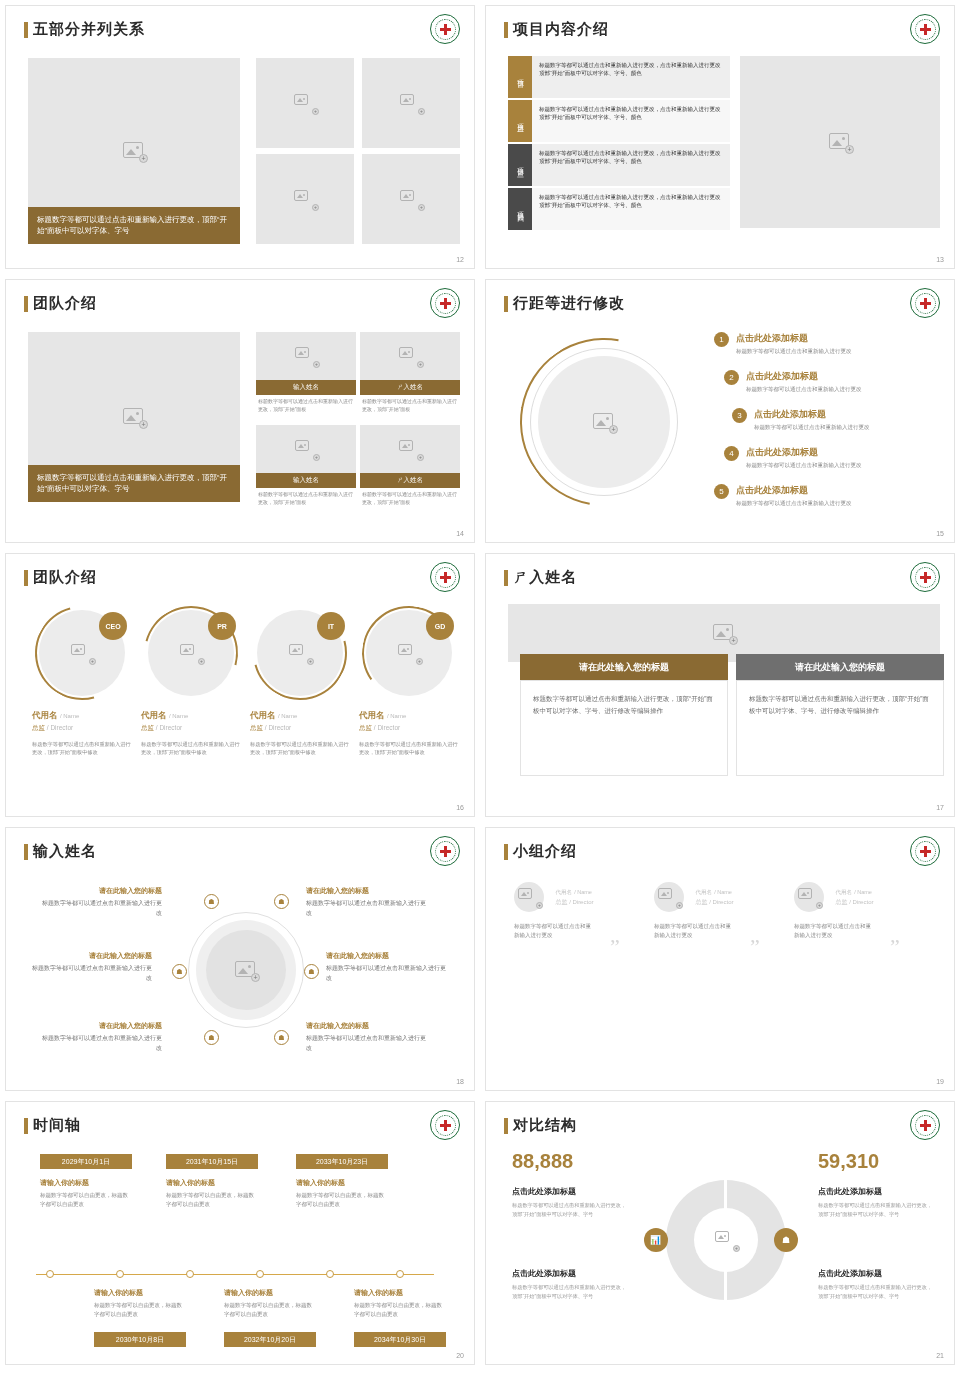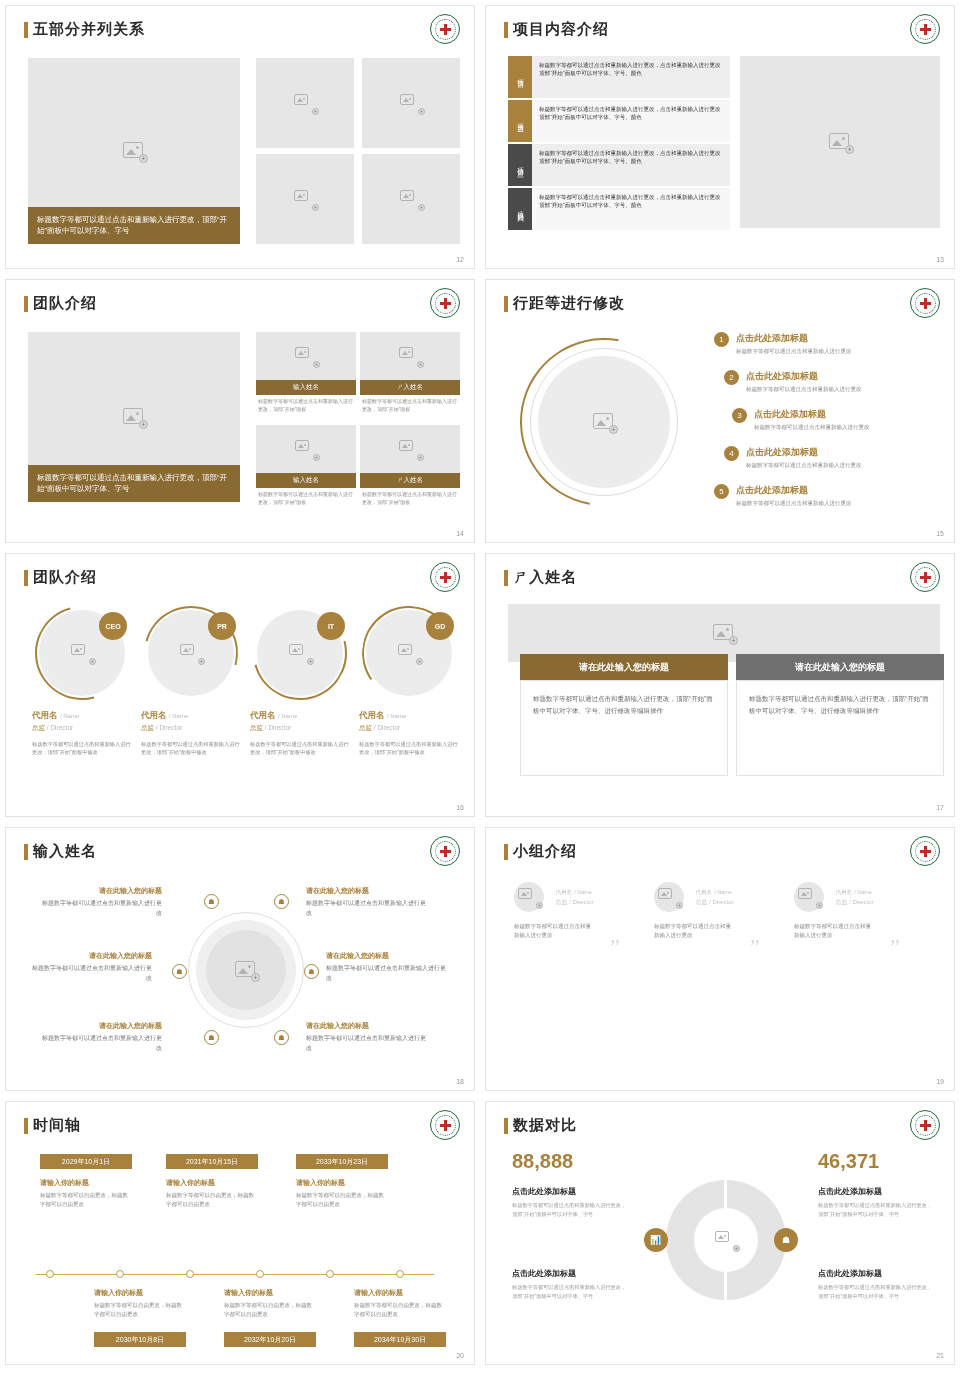--- a/index.html
+++ b/index.html
@@ -687,42 +687,42 @@
     </div>
 
     <div class="s20-date" style="left:88px; top:230px;">2030年10月8日</div>
     <div class="s20-date" style="left:218px; top:230px;">2032年10月20日</div>
     <div class="s20-date" style="left:348px; top:230px;">2034年10月30日</div>
 
     <div class="pagenum">20</div>
   </div>
 
   <div class="slide">
-    <div class="slide-title">数据对比</div>
+    <div class="slide-title">对比结构</div>
     <div class="logo">
         <div class="inner">
           <div class="cross"></div>
         </div>
       </div>
 
     <div class="s21-donut">
       <div class="s21-d-out"></div>
       <div class="s21-gap1"></div>
       <div class="s21-gap2"></div>
       <div class="s21-d-in"></div>
       <div class="ph small" style="left:60px; top:60px;">
           <div class="frame"></div>
           <div class="plus">+</div>
         </div>
     </div>
     <div class="s21-ic" style="left:158px; top:126px;">📊</div>
     <div class="s21-ic" style="left:288px; top:126px;">☗</div>
 
     <div class="s21-big" style="left:26px; top:48px;">88,888</div>
-    <div class="s21-big" style="left:332px; top:48px;">46,371</div>
+    <div class="s21-big" style="left:332px; top:48px;">59,310</div>
 
     <div class="s21-blk" style="left:26px; top:84px;">
       <h5>点击此处添加标题</h5>
       <p>标题数字等都可以通过点击和重新输入进行更改，顶部“开始”面板中可以对字体、字号</p>
     </div>
     <div class="s21-blk" style="left:26px; top:166px;">
       <h5>点击此处添加标题</h5>
       <p>标题数字等都可以通过点击和重新输入进行更改，顶部“开始”面板中可以对字体、字号</p>
     </div>
     <div class="s21-blk" style="left:332px; top:84px;">

